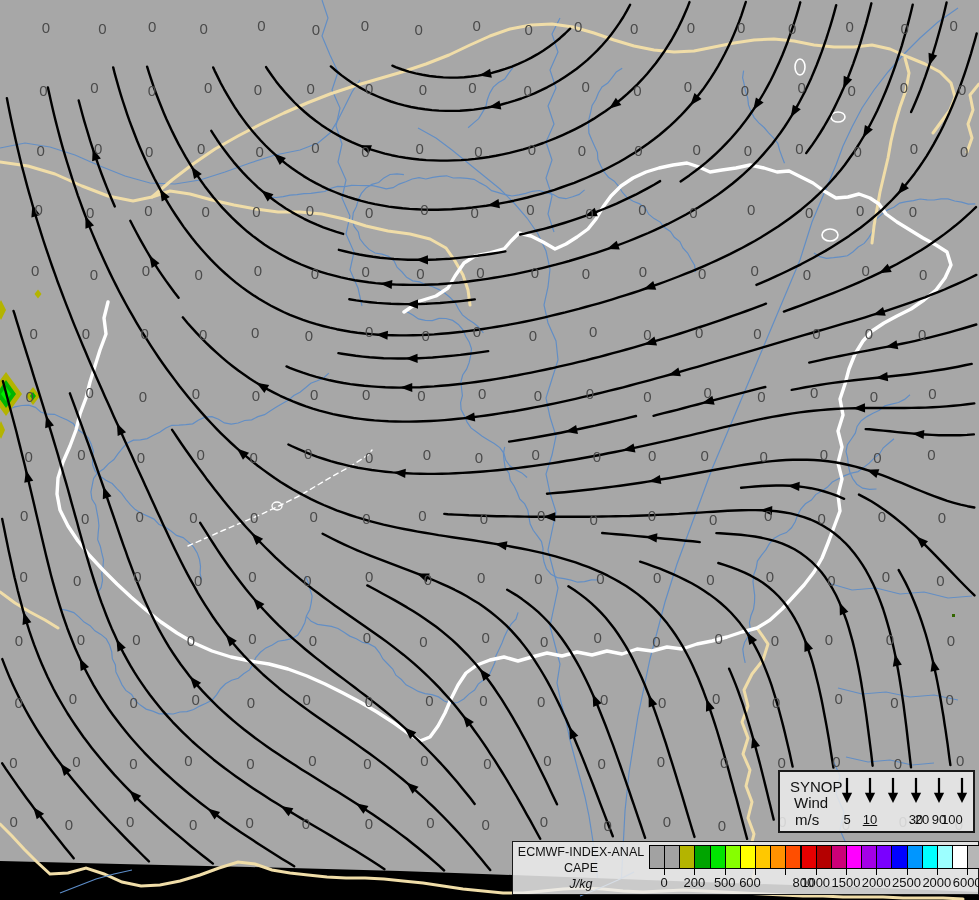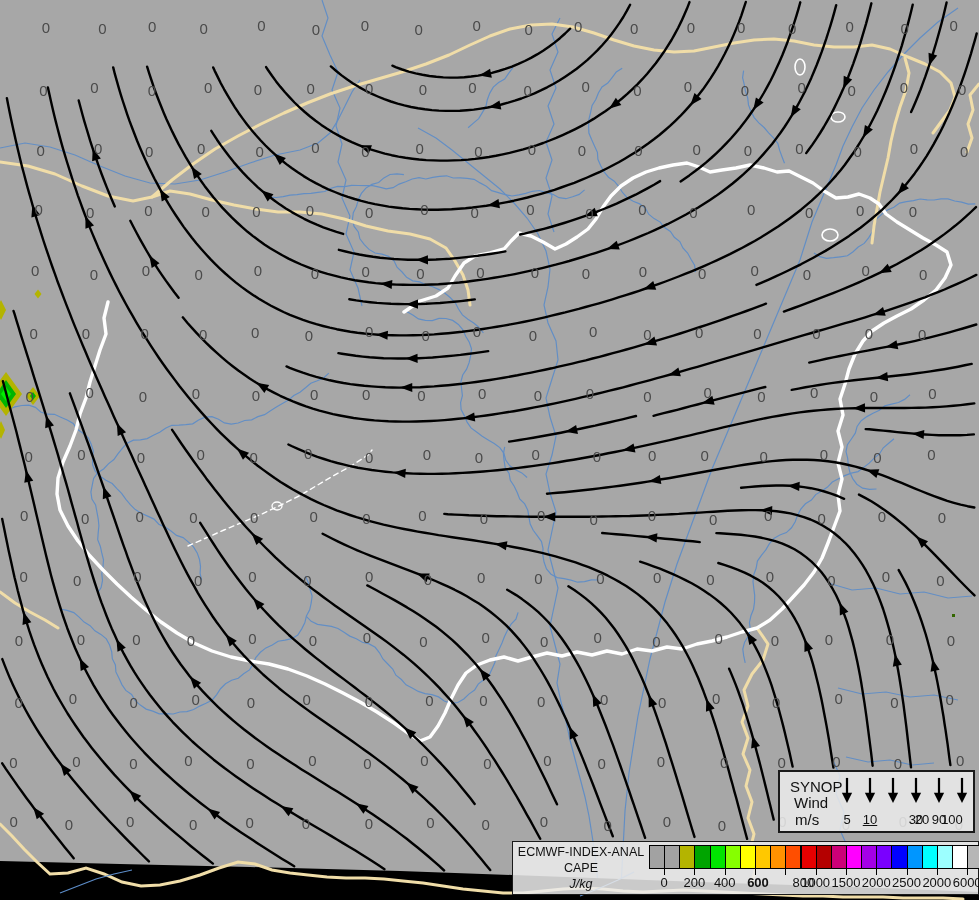--- a/index.html
+++ b/index.html
@@ -533,23 +533,23 @@
         <div class="cl-swatch" style="left: 393.55px; width: 16.15px; background: rgb(0, 150, 255);"></div>
         <div class="cl-swatch" style="left: 408.7px; width: 16.15px; background: rgb(0, 255, 255);"></div>
         <div class="cl-swatch" style="left: 423.85px; width: 16.15px; background: rgb(156, 255, 255);"></div>
         <div class="cl-swatch" style="left: 439px; width: 16.15px; background: rgb(255, 255, 255);"></div>
         <div class="cl-swatch" style="left: 454.15px; width: 16.15px; background: rgb(182, 182, 182);"></div>
         <div class="cl-tick" style="left: 151.15px;"></div>
         <div class="cl-lab" style="left: 128.15px;">0</div>
         <div class="cl-tick" style="left: 181.45px;"></div>
         <div class="cl-lab" style="left: 158.45px;">200</div>
         <div class="cl-tick" style="left: 211.75px;"></div>
-        <div class="cl-lab" style="left: 188.75px;">400</div>
+        <div class="cl-lab" style="left: 188.75px;">500</div>
         <div class="cl-tick" style="left: 242.05px;"></div>
-        <div class="cl-lab" style="left: 222px; font-weight: bold;">600</div>
+        <div class="cl-lab" style="left: 214px;">600</div>
         <div class="cl-tick" style="left: 272.35px;"></div>
         <div class="cl-lab" style="left: 249.35px; margin-left: 18px;">800</div>
         <div class="cl-tick" style="left: 302.65px;"></div>
         <div class="cl-lab" style="left: 279.65px;">1000</div>
         <div class="cl-tick" style="left: 332.95px;"></div>
         <div class="cl-lab" style="left: 309.95px;">1500</div>
         <div class="cl-tick" style="left: 363.25px;"></div>
         <div class="cl-lab" style="left: 340.25px;">2000</div>
         <div class="cl-tick" style="left: 393.55px;"></div>
         <div class="cl-lab" style="left: 370.55px;">2500</div>

